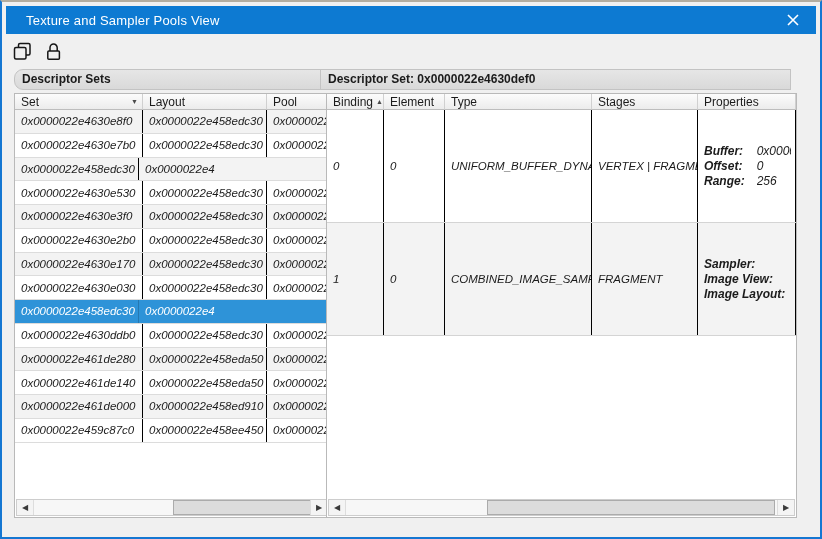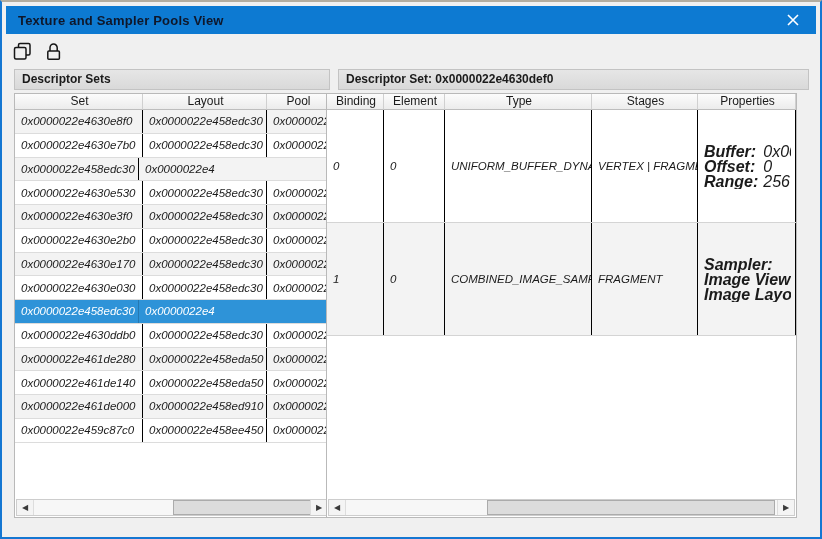--- a/index.html
+++ b/index.html
@@ -8,64 +8,64 @@
     --window-border:#1577d2;
   }
   *{box-sizing:border-box;}
   body{margin:0;width:822px;height:539px;overflow:hidden;background:#fff;
        font-family:"Liberation Sans","DejaVu Sans",sans-serif;color:#1b1b1b;}
   .window{position:relative;width:822px;height:539px;background:#f0f0f0;
           border:2px solid var(--window-border);border-top-color:#b3ada0;}
   
   .titlebar{position:absolute;left:4px;top:4px;right:4px;height:28px;
             background:var(--titlebar-bg);display:flex;align-items:center;}
-  .title{color:#0f172a;font-size:13px;padding-left:12px;letter-spacing:.2px;font-weight:bold;}
+  .title{color:#ffffff;font-size:13px;padding-left:20px;letter-spacing:.2px;}
   .closebtn{position:absolute;right:10px;top:0;height:28px;width:26px;display:flex;
             align-items:center;justify-content:center;background:transparent;border:none;cursor:pointer;}
   
   .toolbtn{position:absolute;top:37px;width:24px;height:24px;background:transparent;
            border:none;padding:1px;cursor:pointer;}
   .toolbtn.copy{left:9px;}
   .toolbtn.lock{left:40px;}
   .toolbtn svg{display:block;}
   
   .caption{position:absolute;top:67px;height:21px;background:linear-gradient(#e6e6e6,#d9d9d9);
            border:1px solid #c3c3c3;font-weight:bold;font-size:12px;line-height:19px;padding-left:7px;}
-  .caption.left{left:12px;width:316px;}
-  .caption.right{left:336px;width:471px;}
+  .caption.left{left:12px;width:316px;border-radius:9px;}
+  .caption.right{left:318px;width:471px;}
   
   .table{position:absolute;top:91px;height:425px;background:#fff;border:1px solid #b9b9b9;overflow:hidden;}
   .table.left{left:12px;width:316px;}
   .table.right{left:324px;width:471px;}
   .thead{display:flex;height:16px;}
   .th{display:flex;align-items:center;justify-content:space-between;font-size:12px;
       padding:0 4px 0 6px;background:linear-gradient(#fcfcfc,#ececec);
-      border-right:1px solid #d0d0d0;border-bottom:1px solid #bdbdbd;overflow:hidden;white-space:nowrap;flex-direction:column;}
+      border-right:1px solid #d0d0d0;border-bottom:1px solid #bdbdbd;overflow:hidden;white-space:nowrap;}
   .sort{font-size:7px;color:#4a4a4a;margin-left:3px;}
   
   .c-set{width:128px;flex:none;}
   .c-layout{width:124px;flex:none;}
   .c-pool{flex:1;min-width:0;align-items:center;}
   
   .c-binding{width:57px;flex:none;}
   .c-element{width:61px;flex:none;}
   .c-type{width:147px;flex:none;}
   .c-stages{width:106px;flex:none;}
   .c-props{flex:1;min-width:0;}
   
   .tr{display:flex;height:23.75px;border-bottom:1px solid #dcdcdc;background:#fff;}
   .tbody > .tr:nth-child(odd){background:#f3f3f3;} 
   .tbody > .tr.selected{background:var(--selection-bg);color:#fff;}
   .tbody > .tr.selected .td{border-right-color:rgba(0,0,0,.18);}
   .td{font-size:11.5px;display:flex;align-items:center;padding:0 4px 0 6px;
       border-right:1px solid #000000;overflow:hidden;white-space:nowrap;font-style:italic;}
   .rrow{display:flex;height:113px;border-bottom:1px solid #d4d4d4;background:#fff;}
   .rrow.alt{background:#f3f3f3;}
-  .props-inner{display:grid;grid-template-columns:max-content 1fr;column-gap:5px;
-               line-height:15px;font-size:16px;overflow:hidden;}
+  .props-inner{display:grid;grid-template-columns:max-content 1fr;column-gap:12px;
+               line-height:15px;font-size:12px;overflow:hidden;}
   .plabel{font-weight:bold;white-space:nowrap;}
   .pval{white-space:nowrap;overflow:hidden;}
   
   .hscroll{position:absolute;left:1px;right:1px;bottom:1px;height:17px;background:#f7f7f7;
            border:1px solid #cdcdcd;}
   .sb-btn{position:absolute;top:0;bottom:0;width:17px;display:flex;align-items:center;
           justify-content:center;font-size:8px;color:#3a3a3a;background:#f4f4f4;border:none;cursor:pointer;}
   .sb-btn.l{left:0;border-right:1px solid #ddd;}
   .sb-btn.r{right:0;border-left:1px solid #ddd;}
   .sb-thumb{position:absolute;top:0;bottom:0;background:#dcdcdc;border:1px solid #ababab;cursor:grab;}

